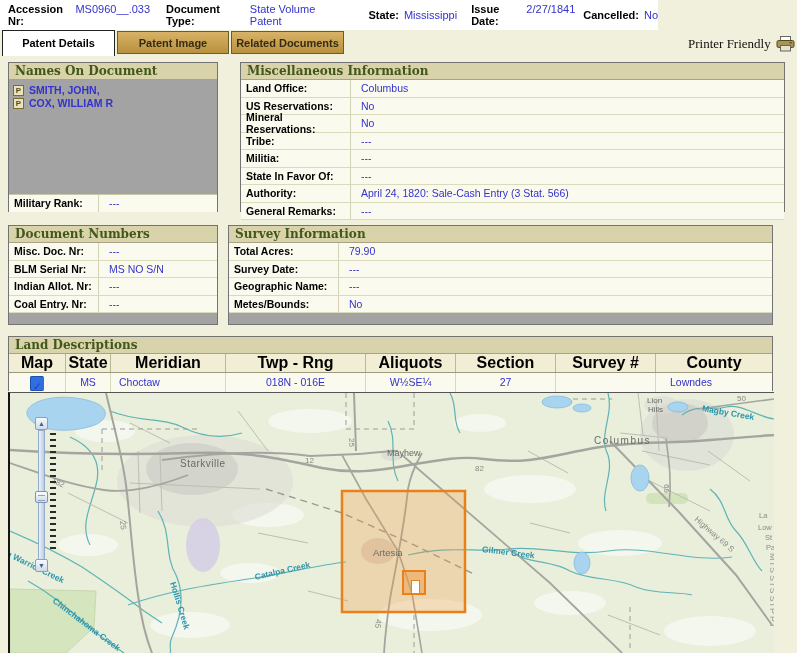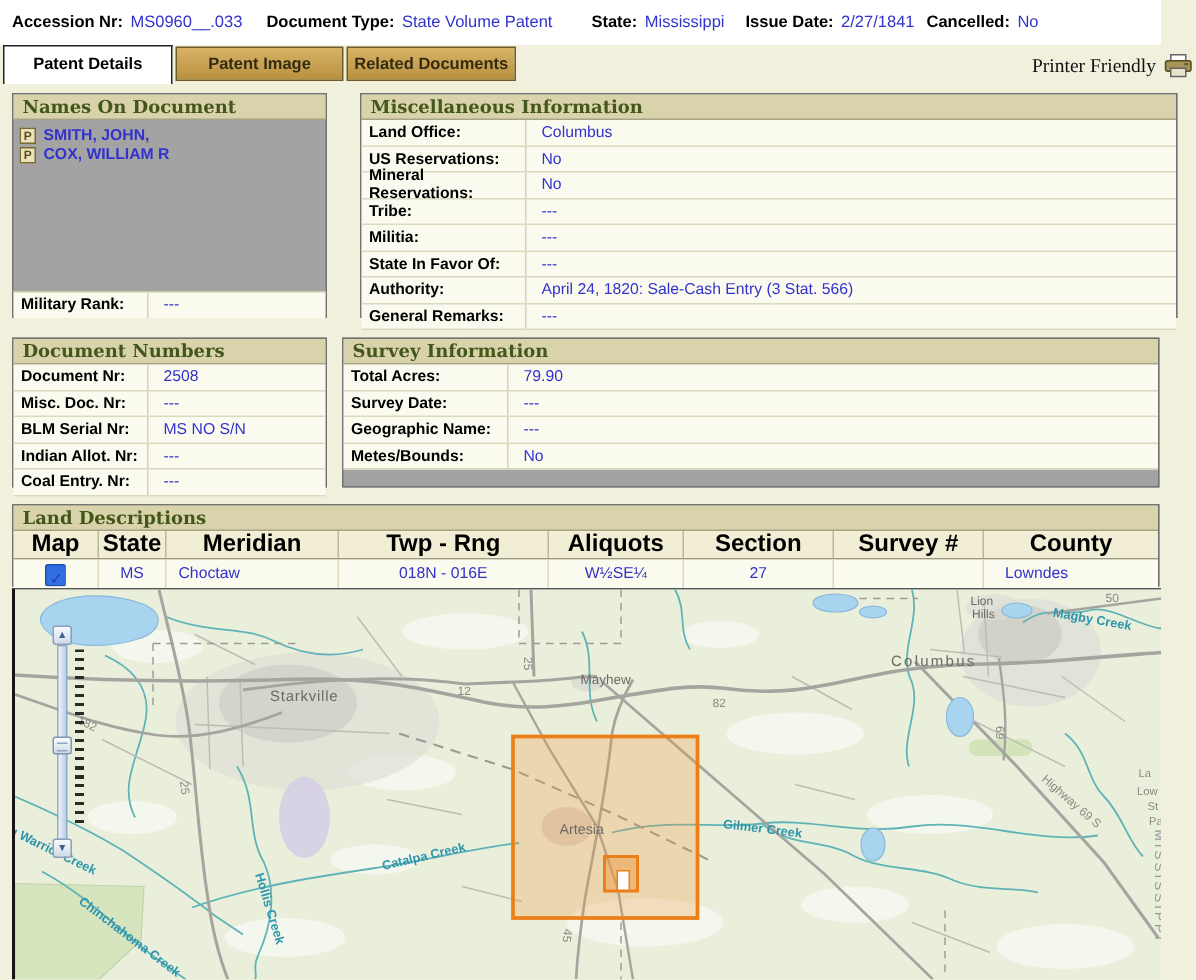--- a/index.html
+++ b/index.html
@@ -2,21 +2,21 @@
 <html><head>
 <meta charset="utf-8">
 <style>
   html,body{margin:0;padding:0;}
   body{width:797px;height:653px;position:relative;overflow:hidden;
        background:#f1f0dd;font-family:"Liberation Sans",sans-serif;}
   
   #right-band{position:absolute;left:774px;top:0;width:23px;height:653px;
 ateria    background:linear-gradient(to right,#66754c,#93a176 45%,#b8c099);}
   
-  #top-header{position:absolute;left:0;top:0;width:774px;height:30px;background:#ffffff;
+  #top-header{position:absolute;left:0;top:0;width:658px;height:30px;background:#ffffff;
       display:flex;align-items:center;}
   .hpair{display:flex;align-items:baseline;}
   .hlabel{font-size:11px;font-weight:bold;color:#000;}
   .hvalue{font-size:11px;color:#3232cc;margin-left:5px;}
   
   .tab{position:absolute;top:31px;height:23px;box-sizing:border-box;text-align:center;
       font-size:11px;font-weight:bold;line-height:22px;cursor:pointer;}
   .tab.inactive{background:linear-gradient(#d8b266,#b8913f);border:1px solid #6e5c26;
       color:#342c12;}
   .tab.active{top:30px;height:26px;background:#ffffff;border:1px solid #222;border-bottom:none;
@@ -164,24 +164,20 @@
       <span class="kv">April 24, 1820: Sale-Cash Entry (3 Stat. 566)</span>
     </div>
   <div class="kvrow">
       <span class="kl">General Remarks:</span>
       <span class="kv">---</span>
     </div>
 </div>
 
 <div class="panel narrow" style="left:8px;top:225px;width:210px;height:100px">
   <div class="ph">Document Numbers</div>
-  <div class="kvrow">
-      <span class="kl">Document Nr:</span>
-      <span class="kv">2508</span>
-    </div>
   <div class="kvrow">
       <span class="kl">Misc. Doc. Nr:</span>
       <span class="kv">---</span>
     </div>
   <div class="kvrow">
       <span class="kl">BLM Serial Nr:</span>
       <span class="kv">MS NO S/N</span>
     </div>
   <div class="kvrow">
       <span class="kl">Indian Allot. Nr:</span>

